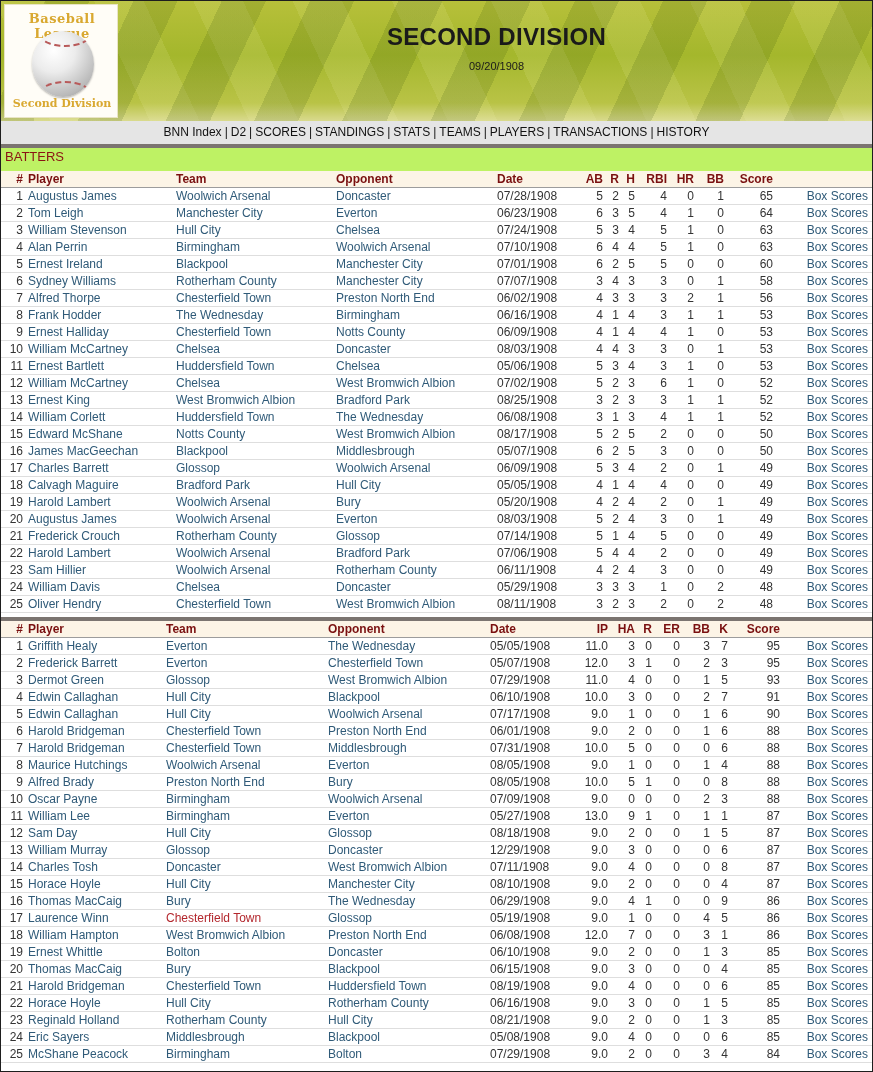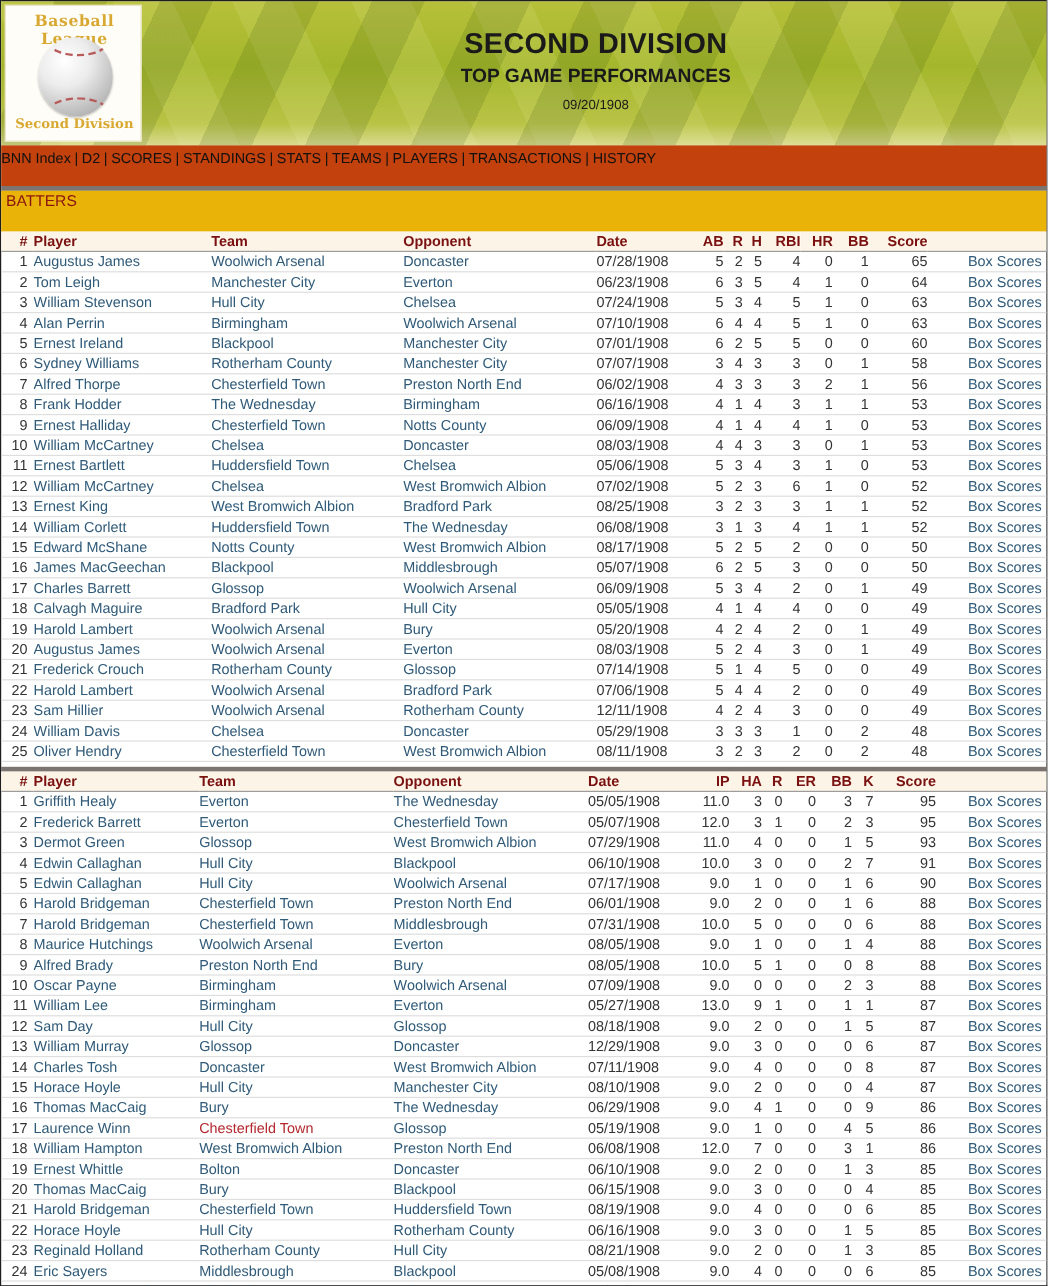--- a/index.html
+++ b/index.html
@@ -30,26 +30,26 @@
   }
   .logo .ball:before { top: -12px; border-top-color: transparent; border-left-color: transparent; border-right-color: transparent; }
   .logo .ball:after { bottom: -12px; border-bottom-color: transparent; border-left-color: transparent; border-right-color: transparent; }
   .logo .arc-bottom { position: absolute; left: 4px; bottom: 7px; width: 106px; font-family: "DejaVu Serif", serif; font-weight: bold; color: #d9a830; font-size: 11px; text-align: center; }
 
   .titles { position: absolute; left: 120px; right: 0; top: 22px; text-align: center; }
   .title-main { font-size: 24px; font-weight: bold; color: #1a1a1a; letter-spacing: 0.3px; }
   .title-sub { font-size: 16px; font-weight: bold; color: #1a1a1a; margin-top: 4px; }
   .title-date { font-size: 11px; color: #1a1a1a; margin-top: 9px; }
 
-  .nav { height: 34px; font-size: 12px; color: #111; line-height: 23px; background: #c2410c; }
+  .nav { height: 23px; text-align: center; font-size: 12px; color: #111; line-height: 23px; background: #e5e5e5; }
   .nav a { color: #111; text-decoration: none; }
   .nav .sep { color: #111; padding: 0 3px; }
 
   .section-bar { height: 4px; background: #7b7470; }
-  .section-head { height: 34px; background: #eab308; color: #8a1414; font-size: 13px; line-height: 17px; padding-left: 4px; }
+  .section-head { height: 23px; background: #bef264; color: #8a1414; font-size: 13px; line-height: 17px; padding-left: 4px; }
 
   table { border-collapse: collapse; width: 100%; table-layout: fixed; }
   thead tr { background: #fcf4e6; }
   th { color: #7a1010; font-weight: bold; font-size: 12px; height: 16px; line-height: 16px; text-align: left; white-space: nowrap; border-bottom: 1px solid #9c9c9c; }
   td { color: #2f5a78; font-size: 12px; height: 17px; line-height: 16px; white-space: nowrap; overflow: hidden; border-bottom: 1px solid #dedede; }
   td.num, th.num { text-align: right; }
   td.idx { color: #333; text-align: right; padding-right: 5px; }
   th.idx { text-align: right; padding-right: 5px; }
   td.plain { color: #333; }
   td.link a { color: #2f5a78; text-decoration: none; }
@@ -62,21 +62,20 @@
 <div class="frame">
 
   <div class="banner">
     <div class="logo">
       <div class="arc-top">Baseball League</div>
       <div class="ball"></div>
       <div class="arc-bottom">Second Division</div>
     </div>
     <div class="titles">
       <div class="title-main">SECOND DIVISION</div>
-      <div class="title-sub">TOP GAME PERFORMANCES</div>
       <div class="title-date">09/20/1908</div>
     </div>
   </div>
 
   <div class="nav" id="nav"><a href="#">BNN Index</a><span class="sep">|</span><a href="#">D2</a><span class="sep">|</span><a href="#">SCORES</a><span class="sep">|</span><a href="#">STANDINGS</a><span class="sep">|</span><a href="#">STATS</a><span class="sep">|</span><a href="#">TEAMS</a><span class="sep">|</span><a href="#">PLAYERS</a><span class="sep">|</span><a href="#">TRANSACTIONS</a><span class="sep">|</span><a href="#">HISTORY</a></div>
 
   <div class="section-bar"></div>
   <div class="section-head">BATTERS</div>
   <table>
     <colgroup>
@@ -440,21 +439,21 @@
           <td class="num plain">0</td>
           <td class="num plain">0</td>
           <td class="num plain">49</td>
           <td class="link box"><a href="#">Box Scores</a></td>
         </tr>
         <tr>
           <td class="idx">23</td>
           <td class="link"><a href="#">Sam Hillier</a></td>
           <td class="link"><a href="#">Woolwich Arsenal</a></td>
           <td class="link"><a href="#">Rotherham County</a></td>
-          <td class="plain">12/11/1908</td>
+          <td class="plain">06/11/1908</td>
           <td class="num plain">4</td>
           <td class="num plain">2</td>
           <td class="num plain">4</td>
           <td class="num plain">3</td>
           <td class="num plain">0</td>
           <td class="num plain">0</td>
           <td class="num plain">49</td>
           <td class="link box"><a href="#">Box Scores</a></td>
         </tr>
         <tr>

